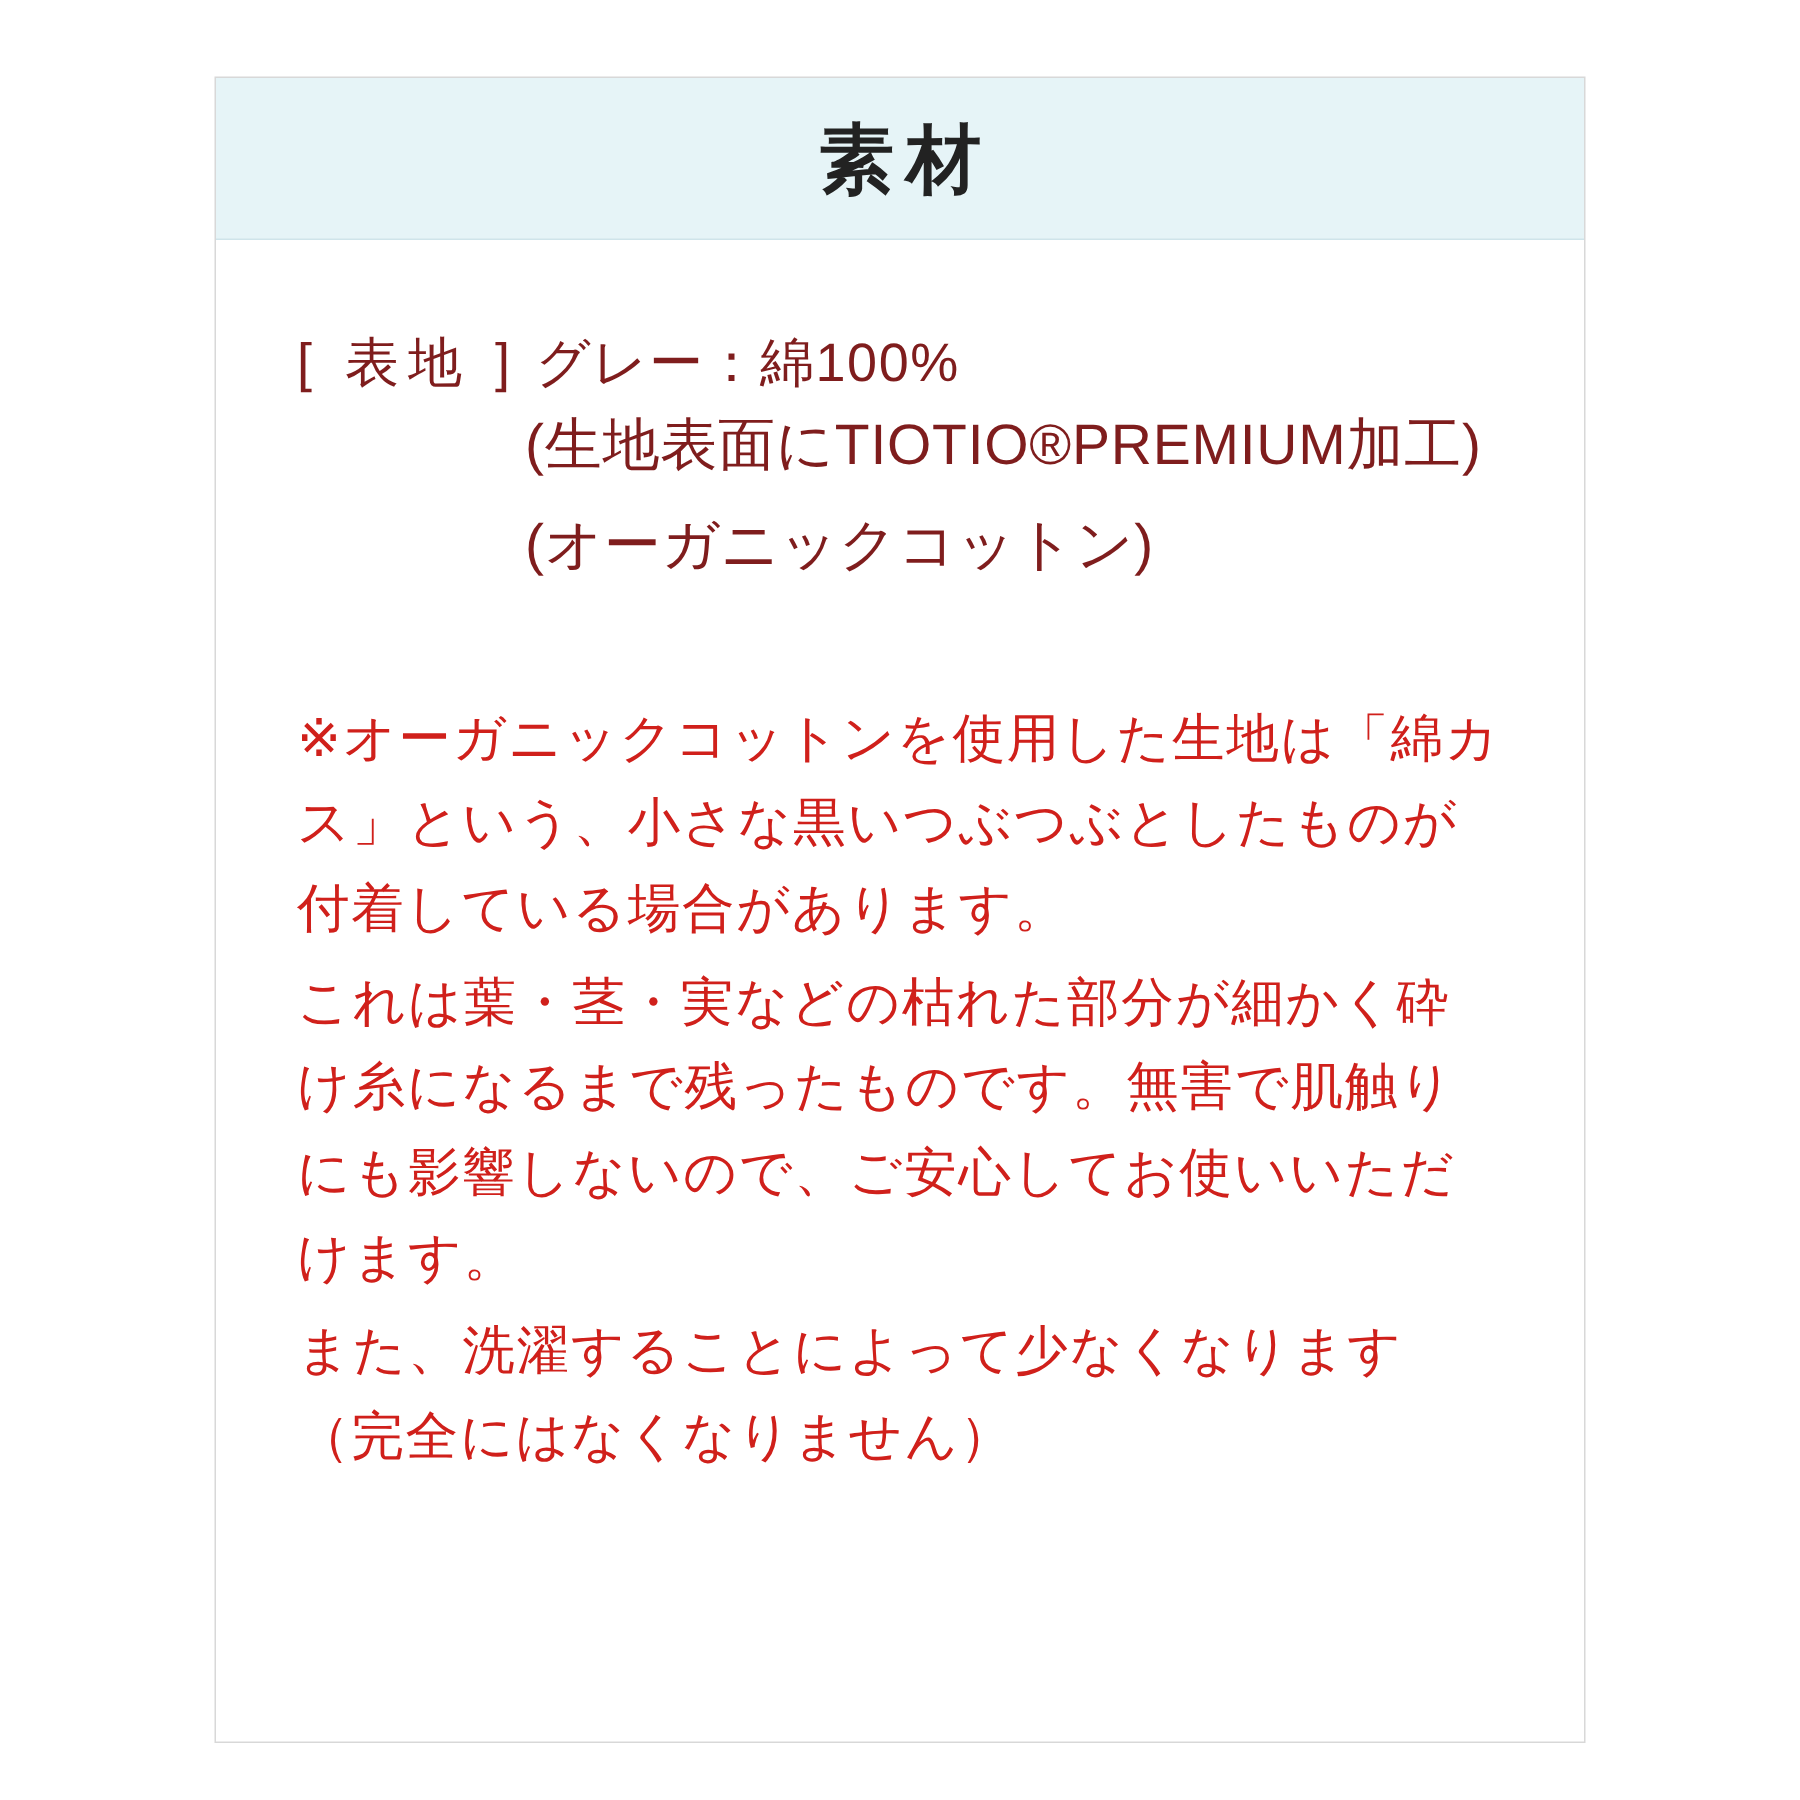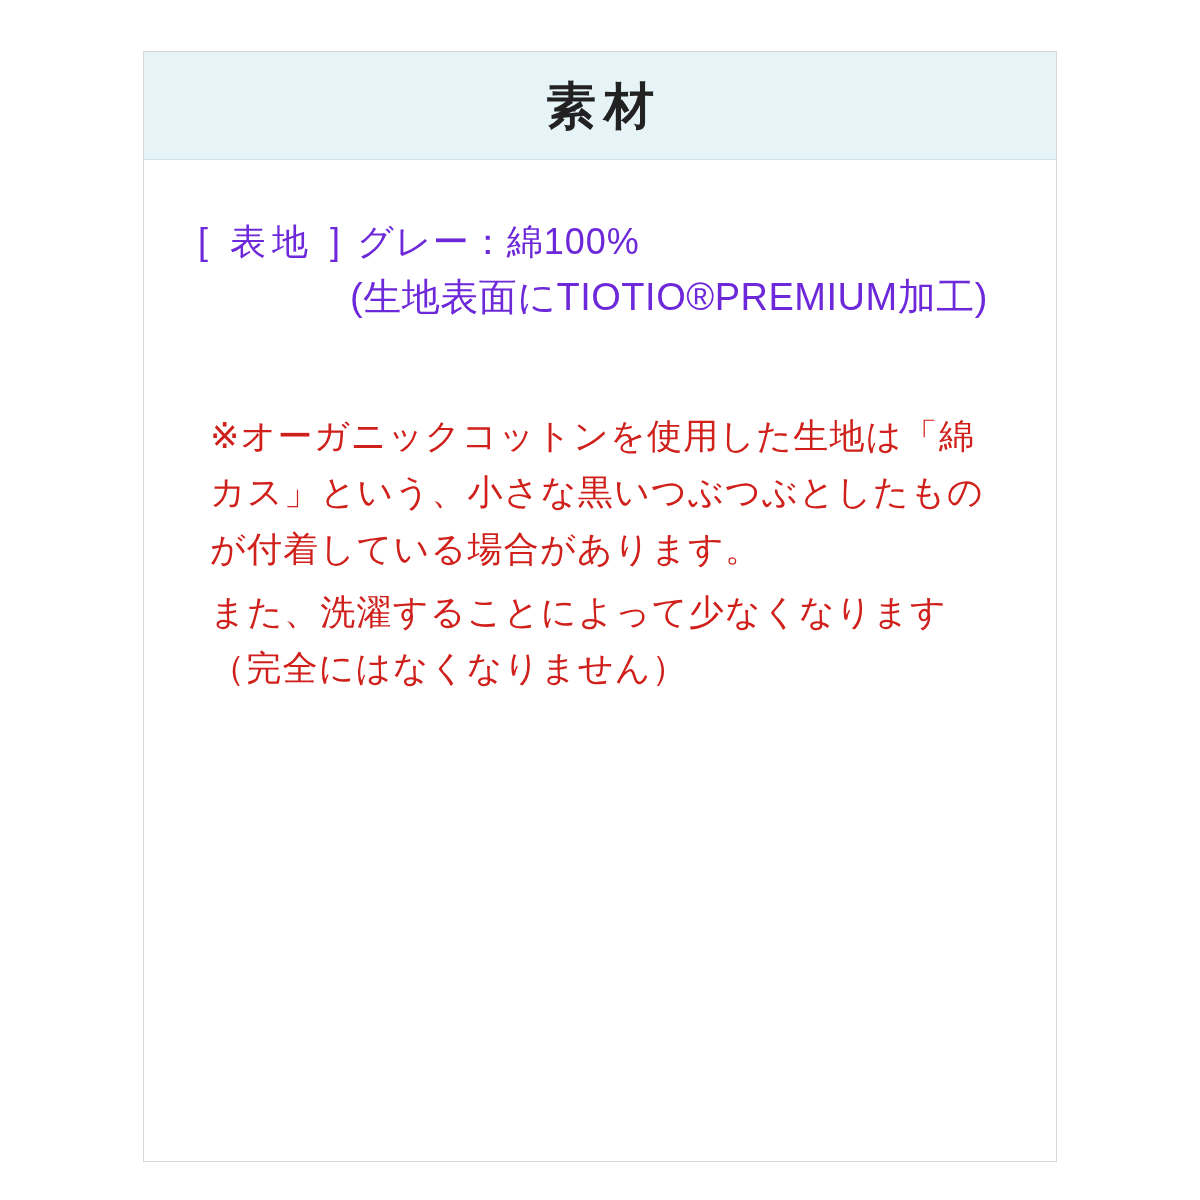--- a/index.html
+++ b/index.html
@@ -49,21 +49,21 @@
     line-height: 1;
     padding-left: 8px;
   }
 
   .card-body {
     padding: 56px 54px 0 54px;
     box-sizing: border-box;
   }
 
   .spec-block {
-    color: #6d28d9;
+    color: #7f1d1d;
   }
 
   .spec-line {
     font-size: 36px;
     line-height: 1.46;
     letter-spacing: 1px;
     white-space: nowrap;
   }
 
   .spec-line .label {
@@ -88,21 +88,21 @@
 
   .notice {
     margin-top: 62px;
     color: #d0201b;
     font-size: 35px;
     line-height: 1.62;
     letter-spacing: 1.2px;
   }
 
   .notice p {
-    margin: 0 0 6px 12px;
+    margin: 0 0 6px 0;
   }
 
   .notice p.tight {
     margin-bottom: 0;
   }
 </style>
 </head>
 <body>
 
 <div class="page">
@@ -119,26 +119,28 @@
         <div class="spec-line">
           <span class="label">[ 表地 ]</span>
           <span>グレー：綿100%</span>
         </div>
 
         <div class="spec-sub">(生地表面にTIOTIO®PREMIUM加工)</div>
 
         <div class="spec-gap"></div>
 
 
+        <div class="spec-sub">(オーガニックコットン)</div>
 
         <div class="spec-gap"></div>
 
 
       </div>
 
       <div class="notice" style="color: rgb(208, 32, 27);">
         <p>※オーガニックコットンを使用した生地は「綿カス」という、小さな黒いつぶつぶとしたものが付着している場合があります。</p>
+        <p>これは葉・茎・実などの枯れた部分が細かく砕け糸になるまで残ったものです。無害で肌触りにも影響しないので、ご安心してお使いいただけます。</p>
         <p class="tight">また、洗濯することによって少なくなります（完全にはなくなりません）</p>
       </div>
 
     </div>
   </div>
 </div>
 
 </body></html>

